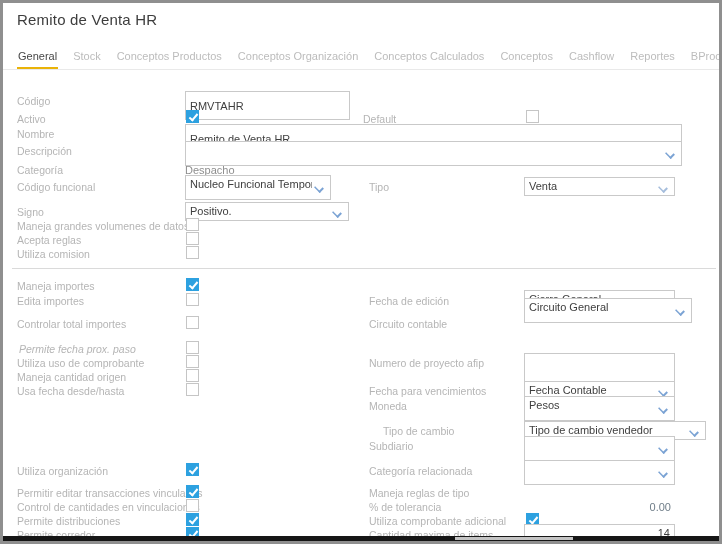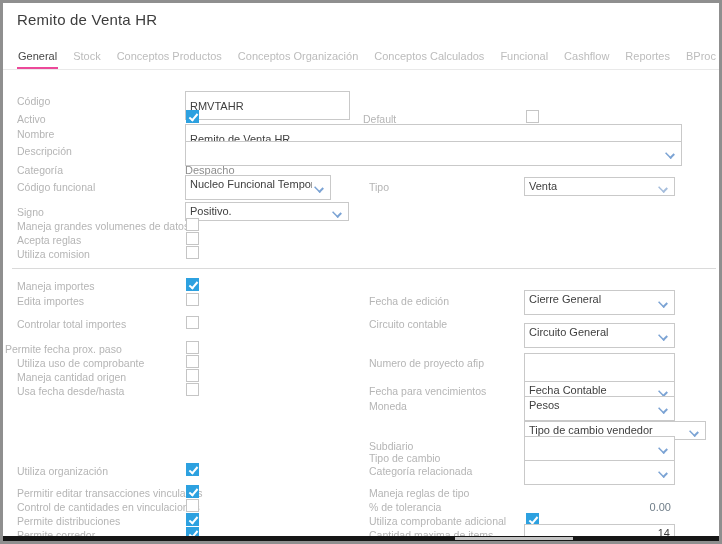--- a/index.html
+++ b/index.html
@@ -10,21 +10,21 @@
   }
   .title {
     position:absolute; left:14px; top:8px; font-size:15px; color:#3d3d3d;
     letter-spacing:0.2px;
   }
   .tabs {
     position:absolute; left:14px; top:47px; right:4px; display:flex; gap:14px;
     font-size:11px; color:#bcbcbc; white-space:nowrap;
   }
   .tab { padding:0 1px 5px 1px; cursor:default; }
-  .tab.active { color:#474747; border-bottom:3px solid #ec4899; }
+  .tab.active { color:#474747; border-bottom:3px solid #eab308; }
   .tabline { position:absolute; left:0px; right:0px; top:66px; height:1px; background:#e9e9e9; }
   .divider { position:absolute; left:9px; width:704px; height:1px; background:#dadada; }
 
   .lbl {
     position:absolute; font-size:10.5px; color:#b5b5b5; line-height:12px;
     white-space:nowrap;
   }
   .stat { position:absolute; font-size:11px; color:#8e8e8e; line-height:12px; white-space:nowrap; }
   .val-ro { position:absolute; font-size:11px; color:#6f7d88; line-height:12px; text-align:right; }
 
@@ -71,21 +71,21 @@
 <div class="win">
 
   <div class="title">Remito de Venta HR</div>
 
   <div class="tabs">
     <div class="tab active">General</div>
     <div class="tab">Stock</div>
     <div class="tab">Conceptos Productos</div>
     <div class="tab">Conceptos Organización</div>
     <div class="tab">Conceptos Calculados</div>
-    <div class="tab">Funcional</div>
+    <div class="tab">Conceptos</div>
     <div class="tab">Cashflow</div>
     <div class="tab">Reportes</div>
     <div class="tab">BProc</div>
   </div>
   <div class="tabline"></div>
 
   <span class="lbl" style="left:14px; top:92px;">Código</span>
   <input class="inp" style="left: 182px; top: 88px; width: 165px;" value="RMVTAHR">
 
   <span class="lbl" style="left:14px; top:110px;">Activo</span>
@@ -140,26 +140,26 @@
   <span class="cb" style="left:183px; top:290px;"></span>
   <span class="lbl" style="left:366px; top:292px;">Fecha de edición</span>
   <div class="combo tall" style="left:521px; top:287px; width:151px;">
     <span class="cv">Cierre General</span>
     <span class="chev"></span>
   </div>
 
   <span class="lbl" style="left:14px; top:315px;">Controlar total importes</span>
   <span class="cb" style="left:183px; top:313px;"></span>
   <span class="lbl" style="left:366px; top:315px;">Circuito contable</span>
-  <div class="combo tall" style="left:521px; top:320px; width:151px;">
+  <div class="combo tall" style="left:521px; top:295px; width:168px;">
     <span class="cv">Circuito General</span>
     <span class="chev"></span>
   </div>
 
-  <span class="lbl" style="left:2px; top:340px;">Permite fecha prox. paso</span>
+  <span class="lbl" style="left:16px; top:340px;font-style:italic;">Permite fecha prox. paso</span>
   <span class="cb" style="left:183px; top:338px;"></span>
 
   <span class="lbl" style="left:14px; top:354px;">Utiliza uso de comprobante</span>
   <span class="cb" style="left:183px; top:352px;"></span>
   <span class="lbl" style="left:366px; top:354px;">Numero de proyecto afip</span>
   <input class="inp" style="left: 521px; top: 350px; width: 151px;" value="">
 
   <span class="lbl" style="left:14px; top:368px;">Maneja cantidad origen</span>
   <span class="cb" style="left:183px; top:366px;"></span>
 
@@ -170,21 +170,21 @@
     <span class="cv">Fecha Contable</span>
     <span class="chev"></span>
   </div>
 
   <span class="lbl" style="left:366px; top:397px;">Moneda</span>
   <div class="combo tall" style="left:521px; top:393px; width:151px;">
     <span class="cv">Pesos</span>
     <span class="chev"></span>
   </div>
 
-  <span class="lbl" style="left:366px; top:422px;margin-top:27px;">Tipo de cambio</span>
+  <span class="lbl" style="left:380px; top:422px;">Tipo de cambio</span>
   <div class="combo" style="left:521px; top:418px; width:182px;">
     <span class="cv">Tipo de cambio vendedor</span>
     <span class="chev"></span>
   </div>
 
   <span class="lbl" style="left:366px; top:437px;">Subdiario</span>
   <div class="combo tall" style="left:521px; top:433px; width:151px;">
     <span class="cv"></span>
     <span class="chev"></span>
   </div>

